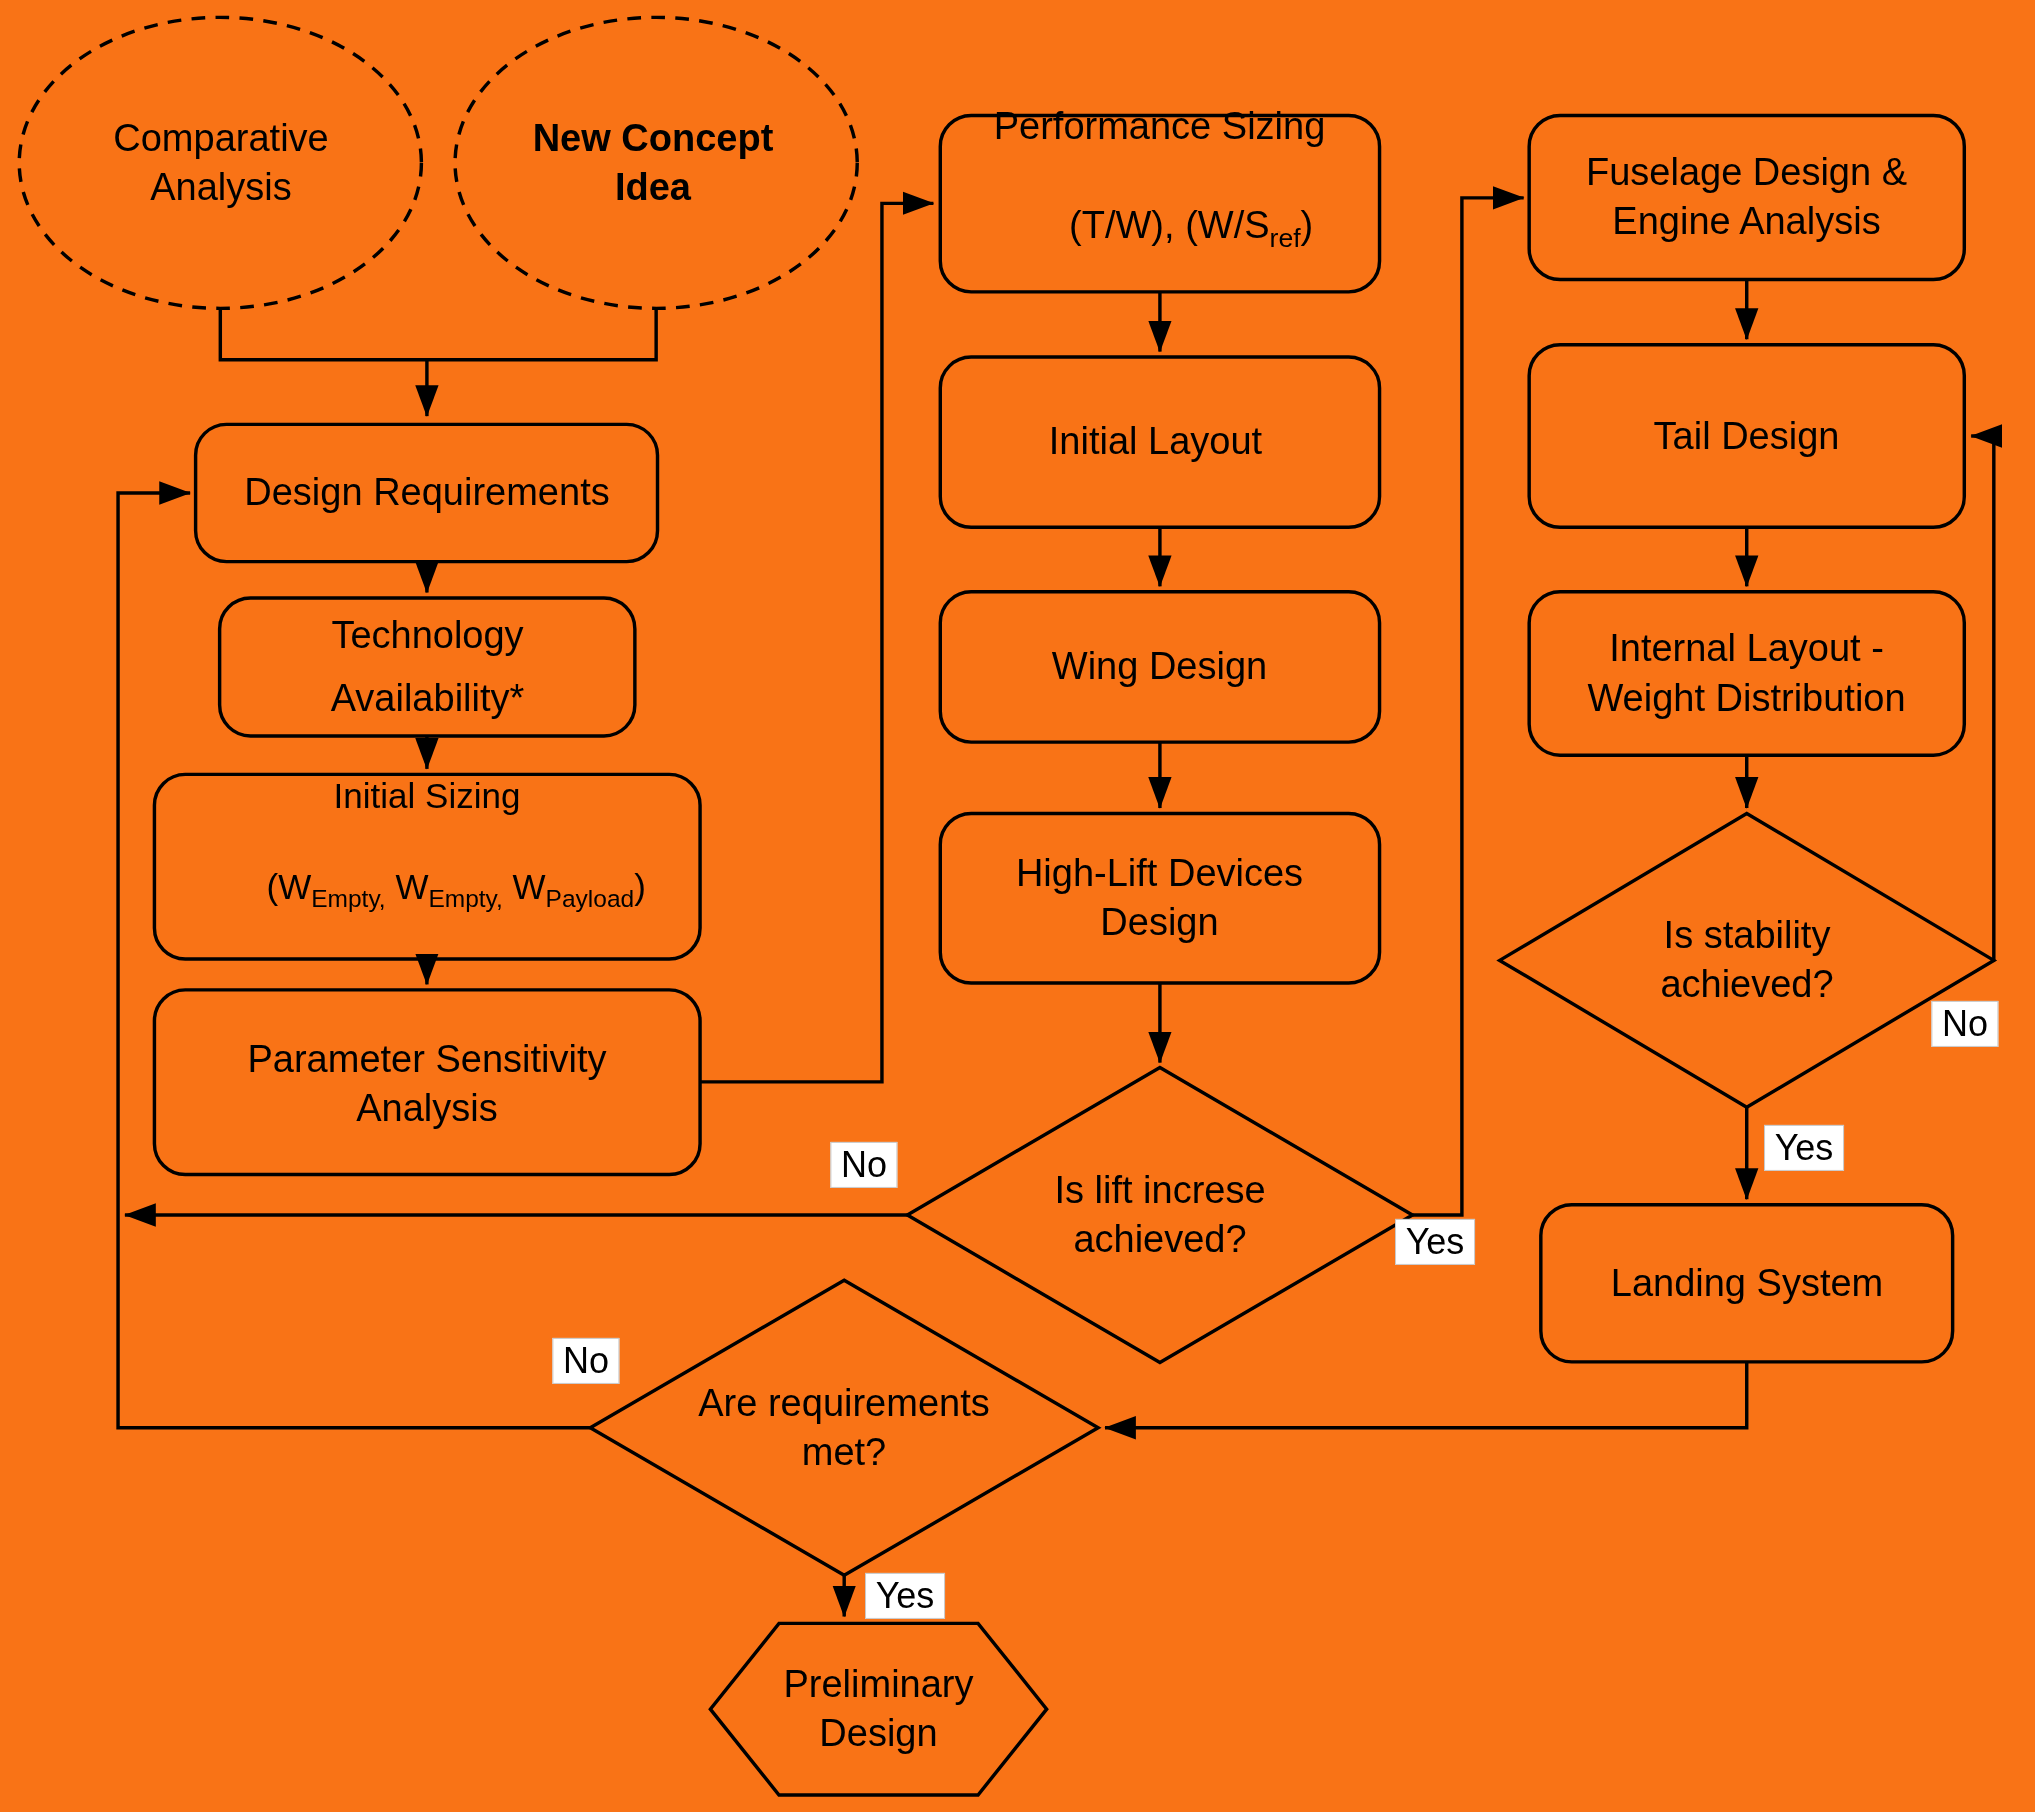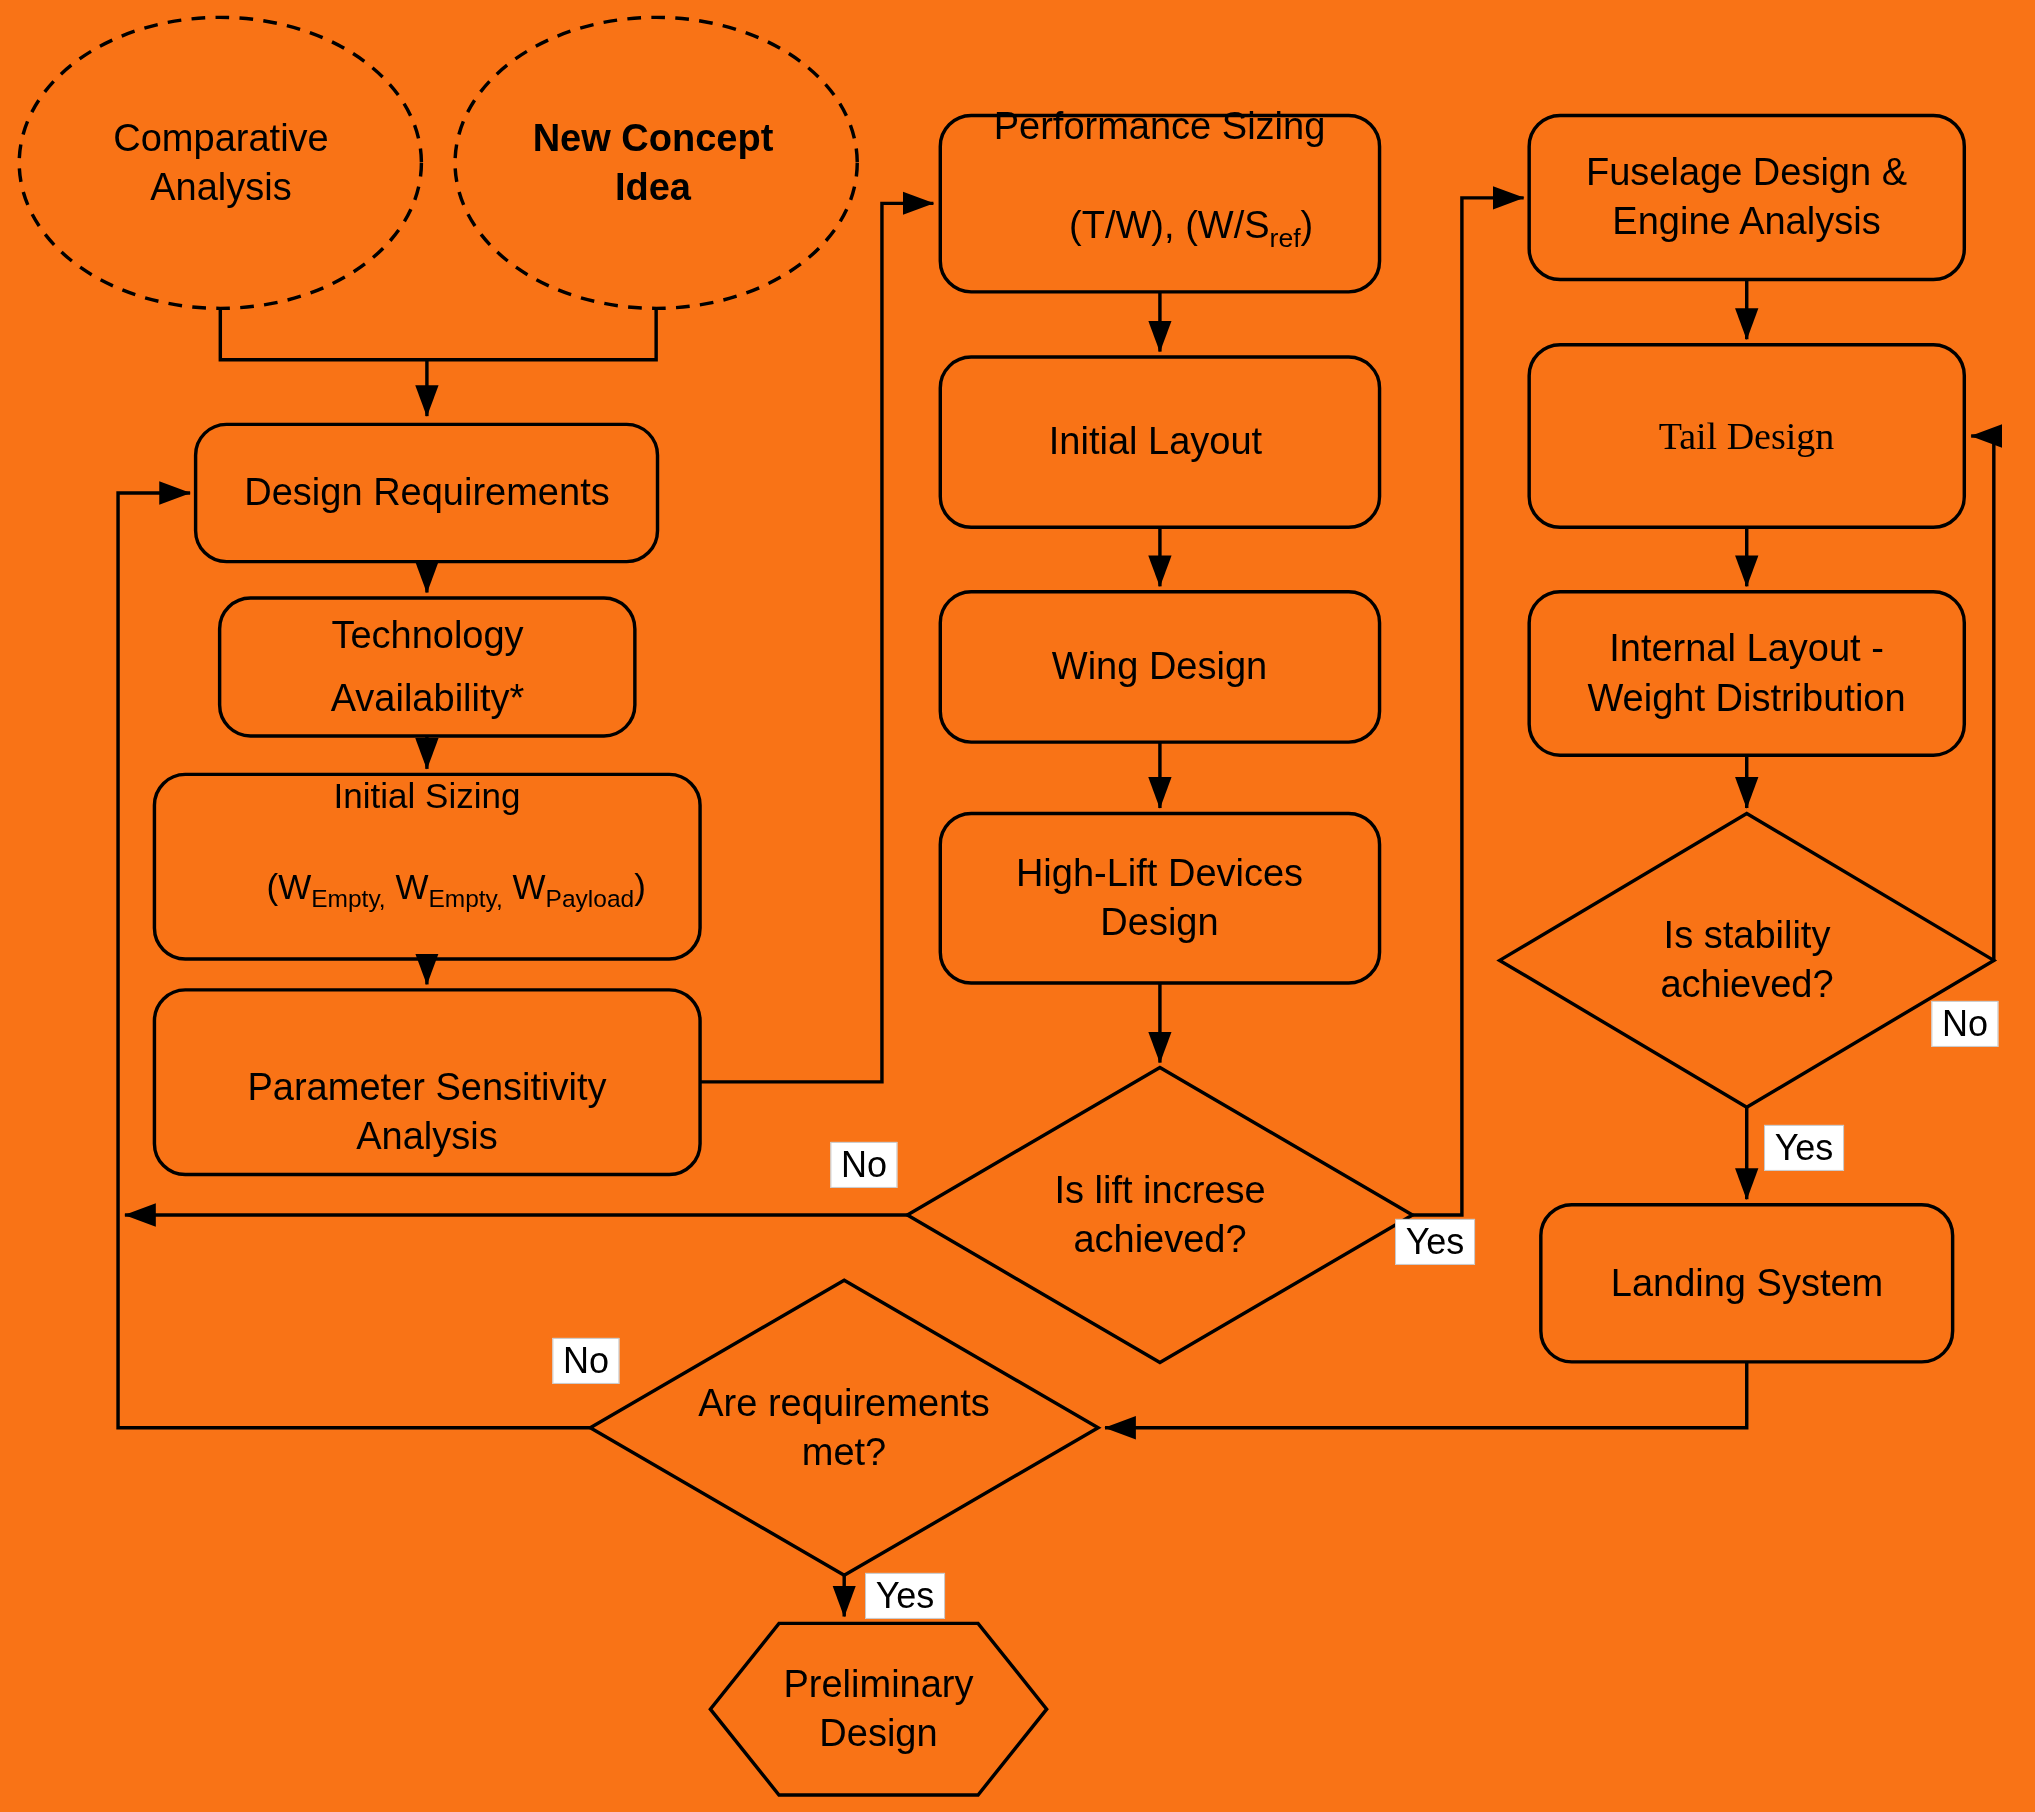--- a/index.html
+++ b/index.html
@@ -127,21 +127,21 @@
     <div class="ln">Availability*</div>
   </div>
 
   <div class="node-label" style="left:154px;top:774px;width:546px;height:185px;">
     <div class="ln small-line">Initial Sizing</div>
     <div class="ln small-line">
       <span>(W</span><span class="sub">Empty,</span><span> W</span><span class="sub">Empty,</span><span> W</span><span class="sub">Payload</span><span>)</span>
     </div>
   </div>
 
-  <div class="node-label" style="left:154px;top:990px;width:546px;height:188px;margin-top:28px;">
+  <div class="node-label" style="left:154px;top:990px;width:546px;height:188px;">
     <div class="ln">Parameter Sensitivity</div>
     <div class="ln">Analysis</div>
   </div>
 
   <div class="node-label" style="left:940px;top:115px;width:439px;height:176px;">
     <div class="ln">Performance Sizing</div>
     <div class="ln">
       <span>(T/W), (W/S</span><span class="sub">ref</span><span>)</span>
     </div>
   </div>
@@ -162,21 +162,21 @@
   <div class="node-label" style="left:954px;top:1136px;width:412px;height:158px;">
     <div class="ln">Is lift increse</div>
     <div class="ln">achieved?</div>
   </div>
 
   <div class="node-label" style="left:1529px;top:115px;width:435px;height:164px;">
     <div class="ln">Fuselage Design &amp;</div>
     <div class="ln">Engine Analysis</div>
   </div>
 
-  <div class="node-label" style="left:1529px;top:345px;width:435px;height:183px;font-family:Liberation Serif, serif;">
+  <div class="node-label" style="left:1529px;top:345px;width:435px;height:183px;">
     <div class="ln">Tail Design</div>
   </div>
 
   <div class="node-label" style="left:1529px;top:592px;width:435px;height:163px;">
     <div class="ln">Internal Layout -</div>
     <div class="ln">Weight Distribution</div>
   </div>
 
   <div class="node-label" style="left:1541px;top:881px;width:412px;height:158px;">
     <div class="ln">Is stability</div>

